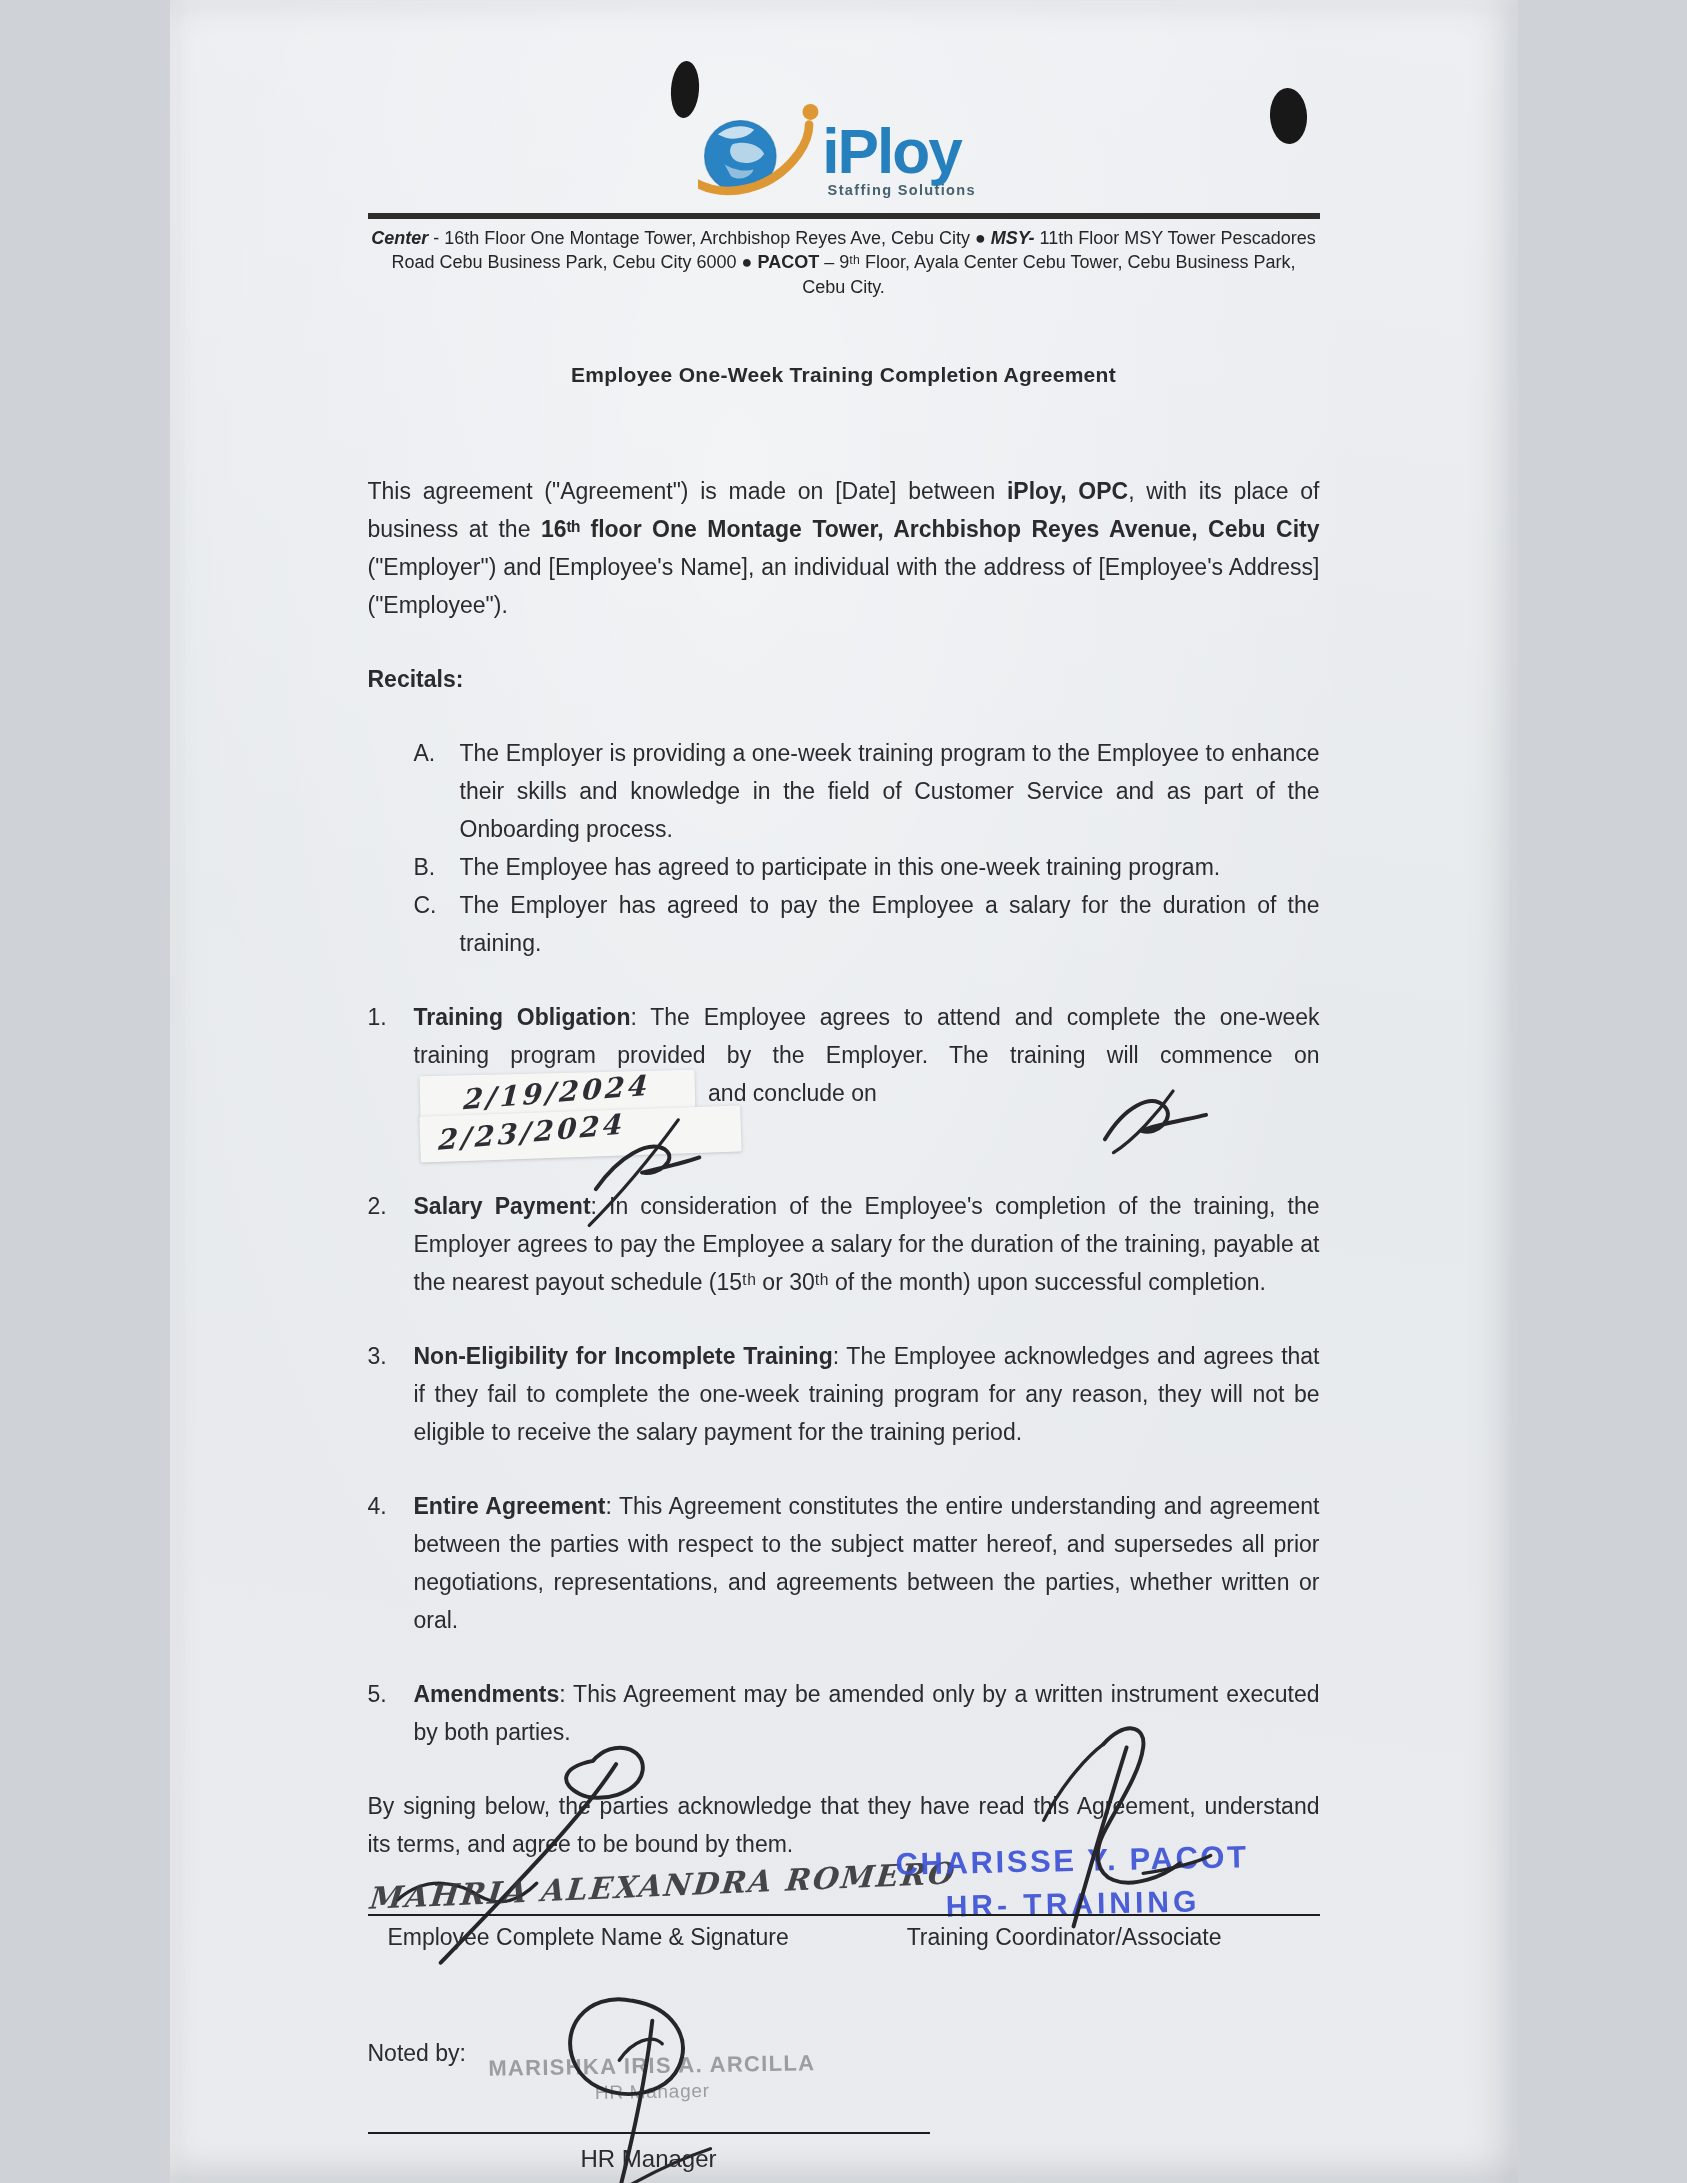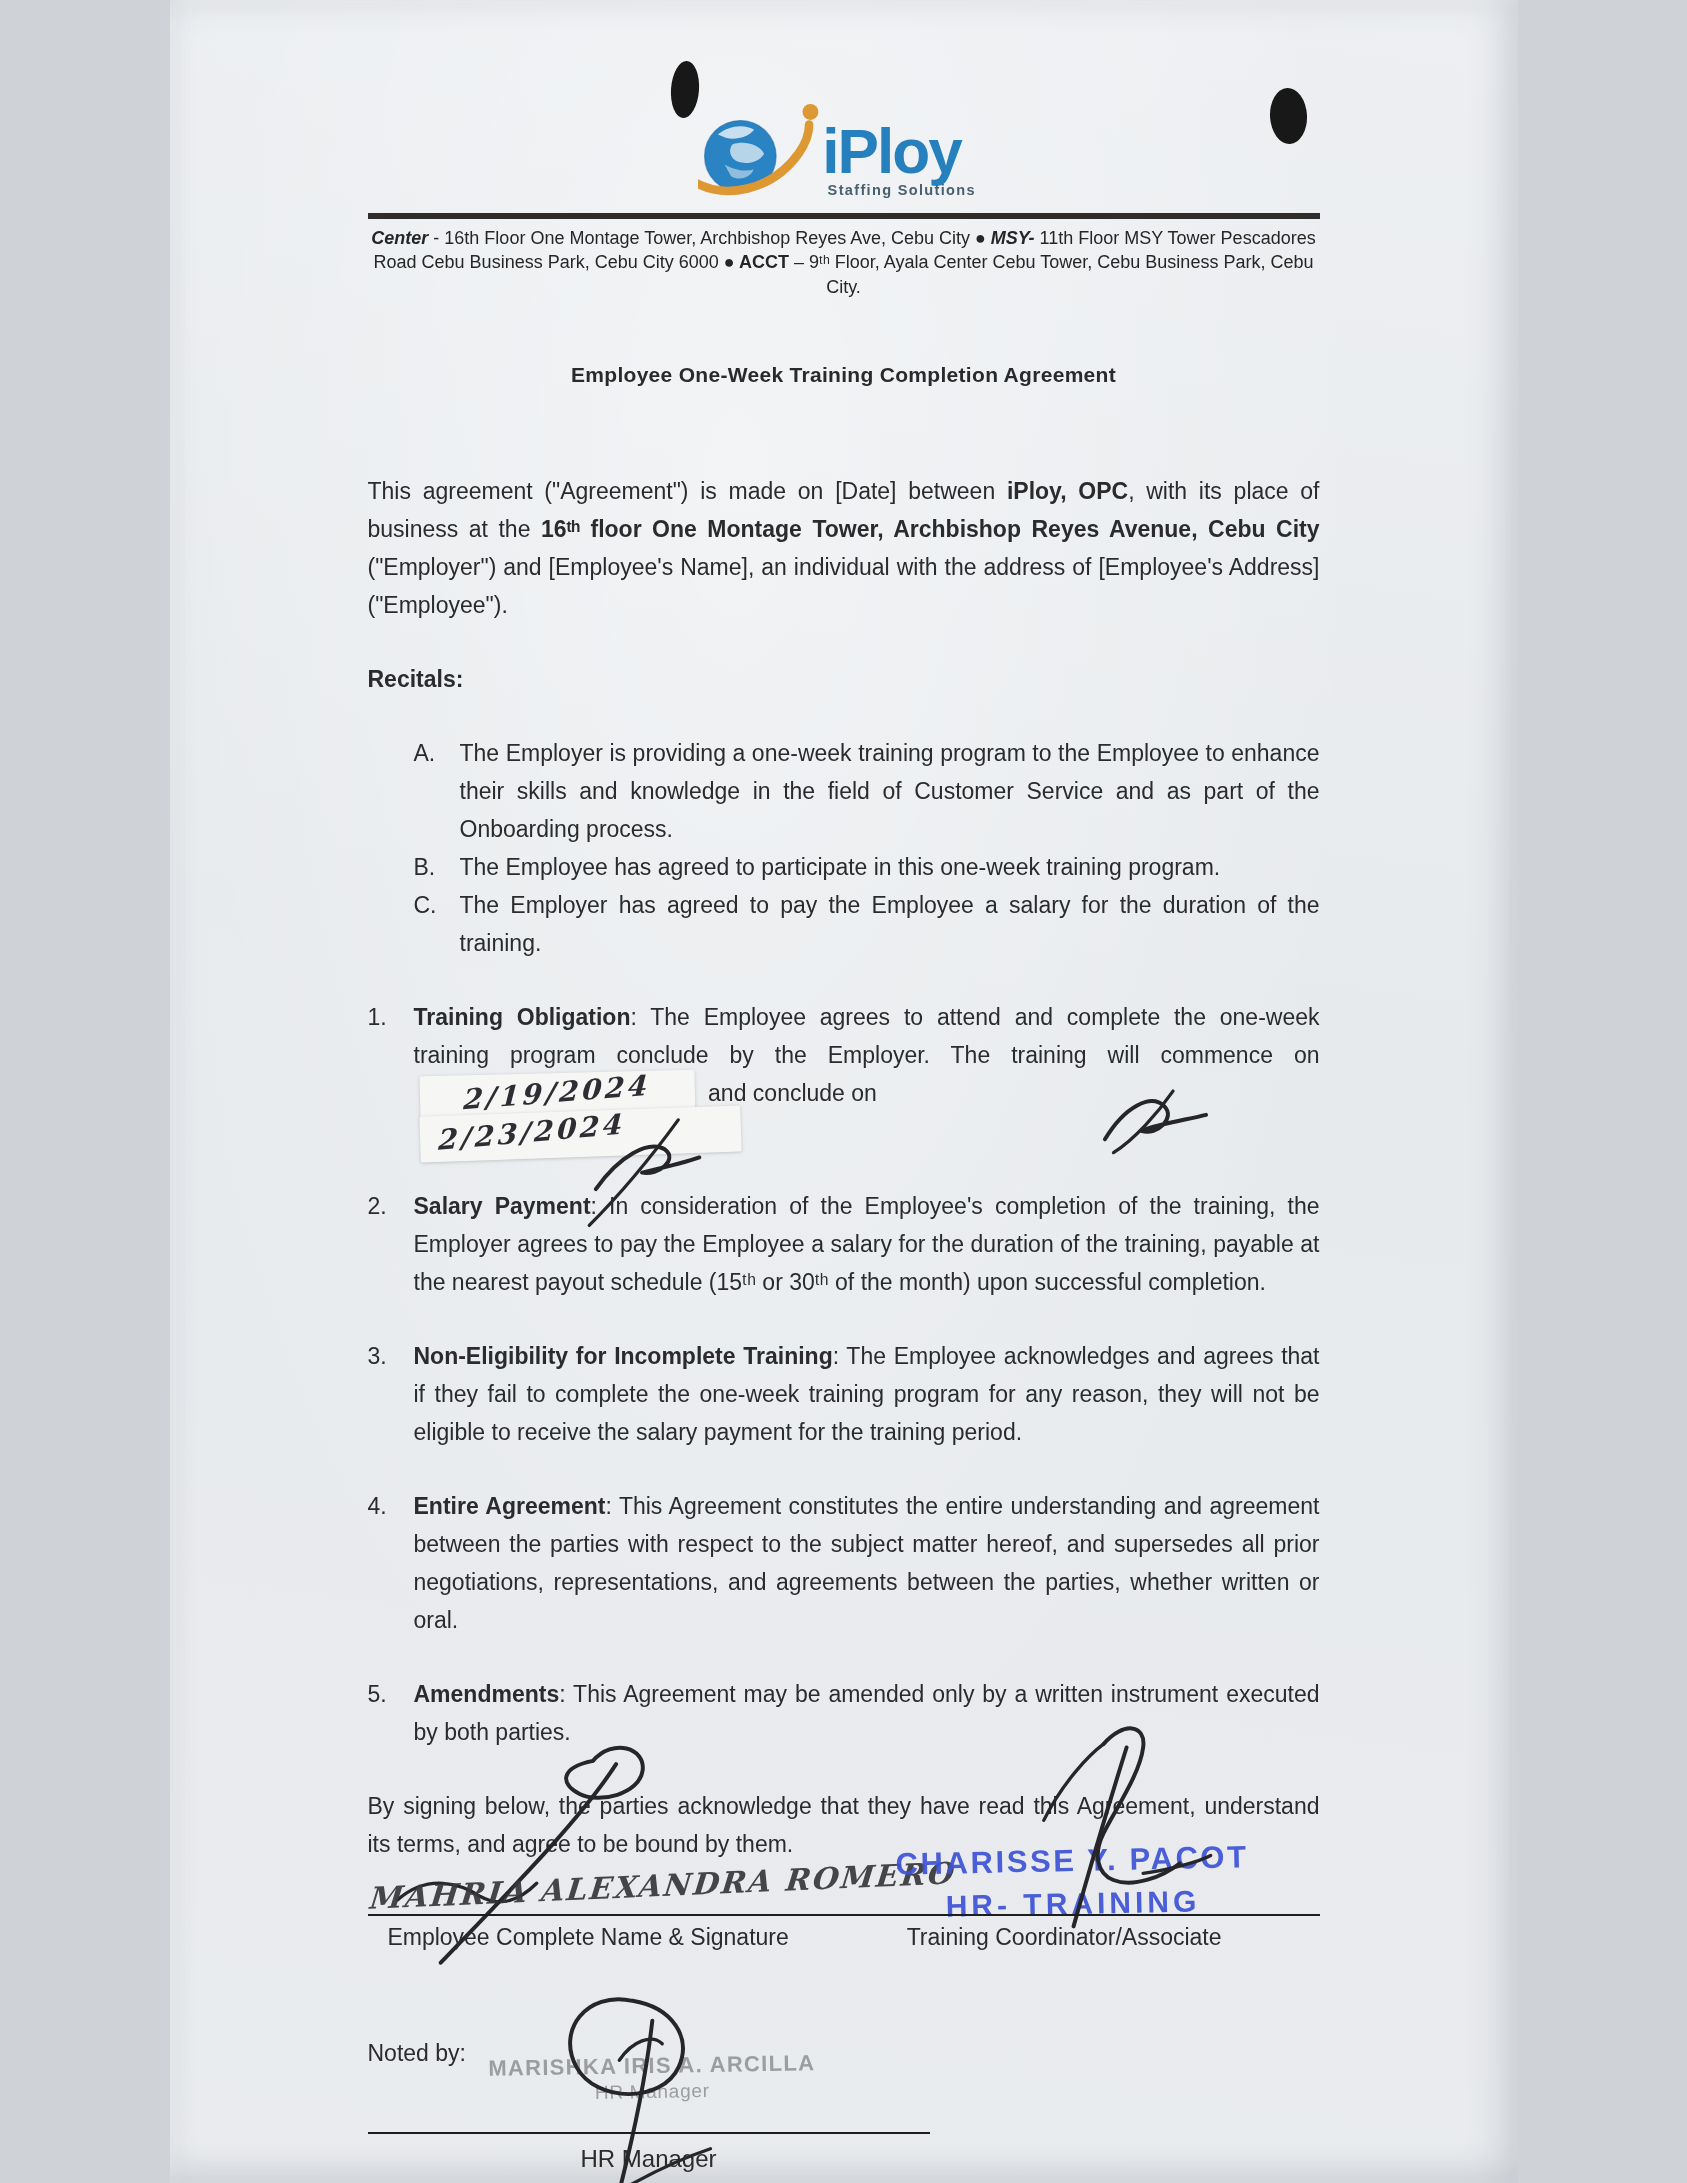--- a/index.html
+++ b/index.html
@@ -106,21 +106,21 @@
         <path d="M-4,128 C40,152 110,142 152,84 C162,70 168,54 168,40" fill="none" stroke="#dd9733" stroke-width="13" stroke-linecap="round"></path>
         <circle cx="170" cy="21" r="12" fill="#dd9733"></circle>
 
         <text x="188" y="114" font-family="Liberation Sans, DejaVu Sans, sans-serif" font-size="94" font-weight="bold" fill="#2580bd" letter-spacing="-3">iPloy</text>
         <text x="196" y="146" font-family="Liberation Sans, DejaVu Sans, sans-serif" font-size="22" font-weight="bold" fill="#47616f" letter-spacing="2">Staffing Solutions</text>
       </svg>
     </div>
 
     <div class="header-rule"></div>
 
-    <div class="address"><span class="bi">Center</span><span> - 16th Floor One Montage Tower, Archbishop Reyes Ave, Cebu City </span><span>●</span><span class="bi"> MSY-</span><span> 11th Floor MSY Tower Pescadores Road Cebu Business Park, Cebu City 6000 </span><span>●</span><span class="b"> ACCT</span><span> – 9ᵗʰ Floor, Ayala Center Cebu Tower, Cebu Business Park, Cebu City.</span></div>
+    <div class="address"><span class="bi">Center</span><span> - 16th Floor One Montage Tower, Archbishop Reyes Ave, Cebu City </span><span>●</span><span class="bi"> MSY-</span><span> 11th Floor MSY Tower Pescadores Road Cebu Business Park, Cebu City 6000 </span><span>●</span><span class="b"> PACOT</span><span> – 9ᵗʰ Floor, Ayala Center Cebu Tower, Cebu Business Park, Cebu City.</span></div>
 
     <div class="title">Employee One-Week Training Completion Agreement</div>
 
     <div class="body-par"><span>This agreement ("Agreement") is made on [Date] between </span><span class="b">iPloy, OPC</span><span>, with its place of business at the </span><span class="b">16ᵗʰ floor One Montage Tower, Archbishop Reyes Avenue, Cebu City</span><span> ("Employer") and [Employee's Name], an individual with the address of [Employee's Address] ("Employee").</span></div>
 
     <div class="section-h">Recitals:</div>
     <div class="rec-list">
       <div class="rec-item">
         <span class="let">A.</span>
         <span class="rtext">The Employer is providing a one-week training program to the Employee to enhance their skills and knowledge in the field of Customer Service and as part of the Onboarding process.</span>
@@ -132,21 +132,21 @@
       <div class="rec-item">
         <span class="let">C.</span>
         <span class="rtext">The Employer has agreed to pay the Employee a salary for the duration of the training.</span>
       </div>
     </div>
 
 
     <div class="num-item">
       <span class="num">1.</span>
       <div class="itext">
-        <span class="b">Training Obligation</span><span>: The Employee agrees to attend and complete the one-week training program conclude by the Employer. The training will commence on </span><span class="patch"><span class="hand">2/19/2024</span></span><span> and conclude on</span><br>
+        <span class="b">Training Obligation</span><span>: The Employee agrees to attend and complete the one-week training program provided by the Employer. The training will commence on </span><span class="patch"><span class="hand">2/19/2024</span></span><span> and conclude on</span><br>
         <span class="patch patch2"><span class="hand">2/23/2024</span></span>
         <svg class="scribble" style="left:681px;top:85px;" width="119" height="73" viewBox="0 0 180 110">
           <path d="M15,85 C45,35 85,15 105,35 C122,52 95,80 70,72 C95,62 140,55 168,48" stroke-width="6"></path>
           <path d="M118,12 C95,45 60,85 28,105" stroke-width="5"></path>
         </svg>
         <svg class="scribble" style="left:165px;top:112px;" width="126" height="122" viewBox="0 0 190 185">
           <path d="M25,120 C60,70 105,45 130,60 C150,75 120,100 95,95 C125,88 160,80 182,72" stroke-width="6"></path>
           <path d="M150,15 C110,70 60,130 15,175" stroke-width="5"></path>
         </svg>
       </div>

